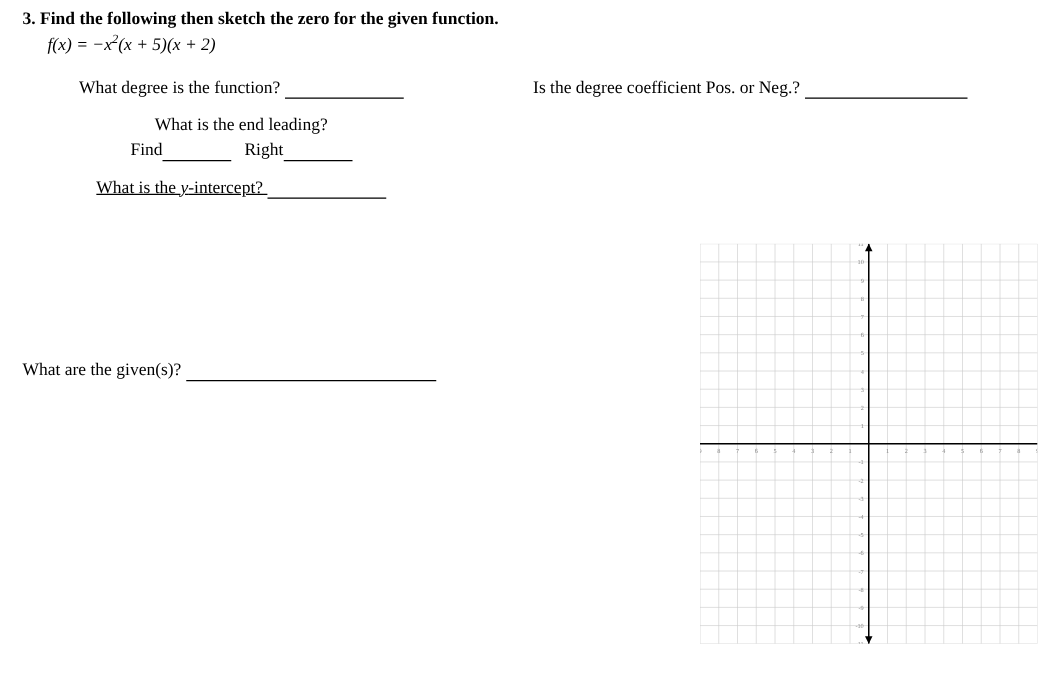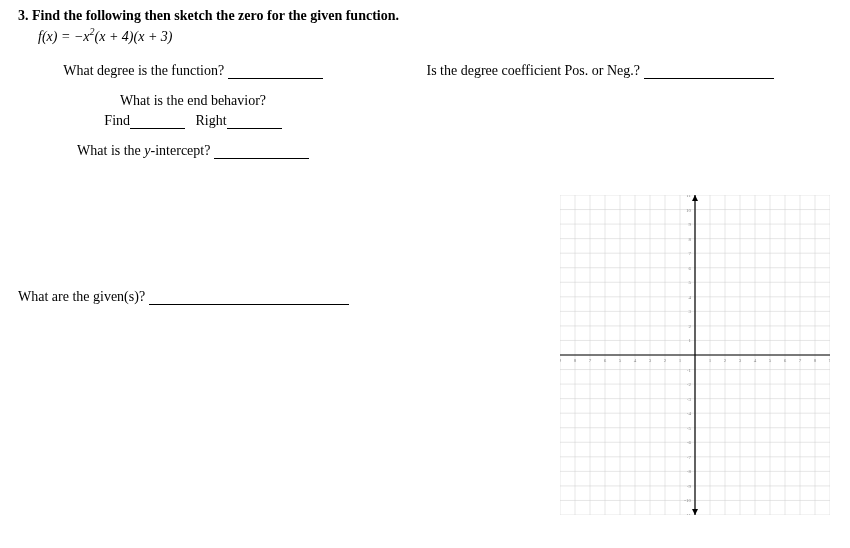--- a/index.html
+++ b/index.html
@@ -34,46 +34,46 @@
     .italic { font-style: italic; }
   </style>
 </head>
 <body>
 
 <div class="header-row">
   <span class="problem-num">3.</span>
   <span class="instruction">Find the following then sketch the zero for the given function.</span>
 </div>
 <div class="equation">
-  <span class="fx">f(x) = −x</span><sup>2</sup><span>(x + 4)(x + 3)</span>
+  <span class="fx">f(x) = −x</span><sup>2</sup><span>(x + 5)(x + 2)</span>
 </div>
 
 <div class="row">
   <div class="lcol">
     <span class="prompt">What degree is the function?</span>
     <span class="blank blank-md"></span>
   </div>
   <div class="rcol">
     <span class="prompt">Is the degree coefficient Pos. or Neg.?</span>
     <span class="blank blank-lg"></span>
   </div>
 </div>
 
 <div class="row">
   <div class="lcol">
-    <div class="prompt">What is the end behavior?</div>
+    <div class="prompt">What is the end leading?</div>
     <div class="eb-line">
       <span>Find</span><span class="blank blank-sm"></span>
       &nbsp;
       <span>Right</span><span class="blank blank-sm"></span>
     </div>
   </div>
 </div>
 
-<div class="row" style="margin-top:11px;">
+<div class="row" style="margin-top:11px;text-decoration:underline;">
   <div class="lcol">
     <span class="prompt">What is the <span class="italic">y</span>-intercept?</span>
     <span class="blank blank-md"></span>
   </div>
 </div>
 
 <div class="row" style="margin-top:130px;">
   <div>
     <span class="prompt">What are the given(s)?</span>
     <span class="blank blank-xl"></span>

